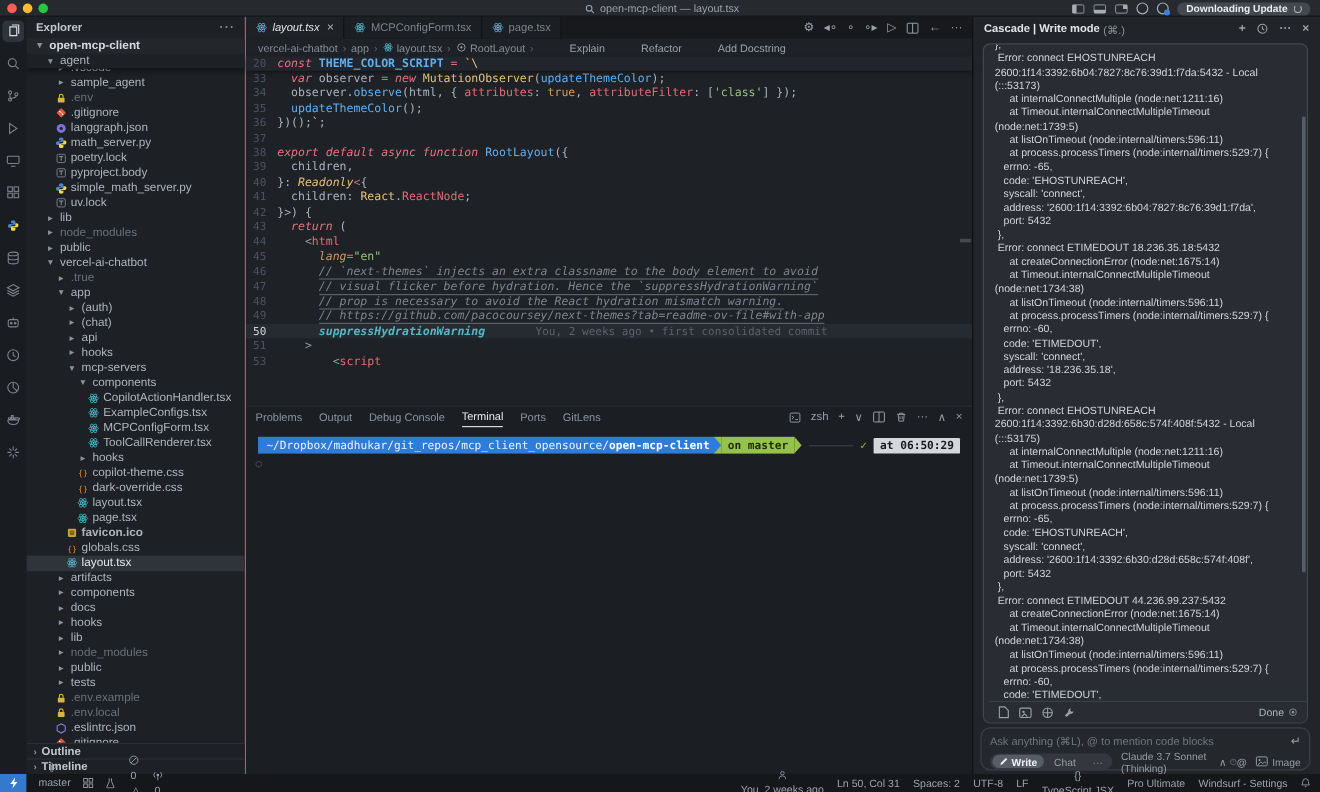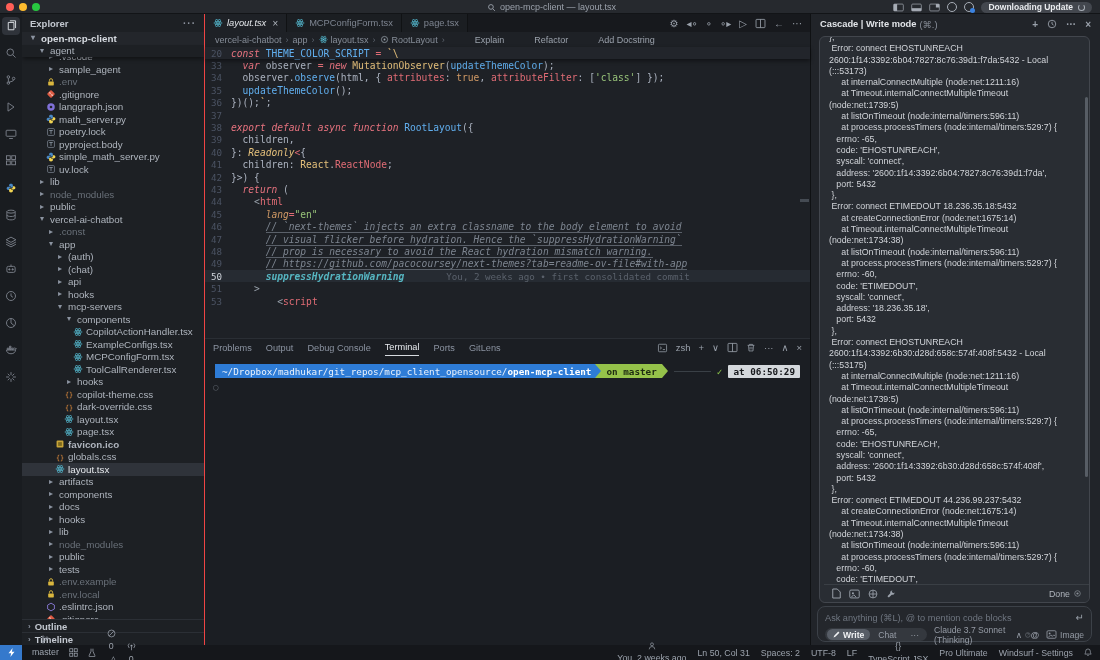--- a/index.html
+++ b/index.html
@@ -74,21 +74,21 @@
   .sticky{background:#22252b;box-shadow:0 2px 4px rgba(0,0,0,.45);position:relative;z-index:2;}
   .blame{color:#5a616b;margin-left:42px;font-size:9.2px;}
   .ovr-mark{position:absolute;right:1px;width:9px;height:3px;background:#454b53;}
   .tk-p{color:#abb2bf}.tk-k{color:#e8737f;font-style:italic}.tk-f{color:#61afef}
   .tk-c{color:#e5c07b}.tk-t{color:#e5c07b;font-style:italic}.tk-s{color:#98c379}
   .tk-o{color:#e06c75}.tk-e{color:#e06c75}.tk-n2{color:#d19a66}
   .tk-a{color:#d19a66;font-style:italic}
   .tk-m{color:#7d8590;font-style:italic;border-bottom:1px solid #5a6069}
   .tk-x{color:#9aa3ad}.tk-g{color:#e06c75}
   .tk-h{color:#56b6c2;font-weight:bold;font-style:italic}
-  .tk-b{color:#61afef;font-weight:normal}
+  .tk-b{color:#61afef;font-weight:bold}
 
   
   .terminal{position:absolute;left:0;right:0;top:324px;bottom:0;background:#1b1e23;border-top:1px solid #2a2e34;}
   .term-tabs{height:17px;display:flex;align-items:center;padding:0 8px;gap:14px;font-size:9.2px;color:#8b93a1;}
   .term-tab{height:100%;display:flex;align-items:center;}
   .term-tab.active{color:#e6e9ed;border-bottom:1px solid #d7dbe0;}
   .term-right{margin-left:auto;display:flex;align-items:center;gap:8px;color:#9aa1ab;font-size:9.5px;}
   .prompt-line{display:flex;align-items:center;height:14px;margin:8px 10px 0 10px;
                font-family:"DejaVu Sans Mono",monospace;font-size:9.3px;text-align:center;}
   .seg-blue{background:#2e7cd6;color:#eaf2fb;height:14px;display:flex;align-items:center;padding:0 4px 0 7px;}
@@ -413,21 +413,21 @@
         <div class="trow" style="padding-left: 14px;">
           <span class="slot chev">▸</span>
           <span class="lbl">public</span>
         </div>
         <div class="trow" style="padding-left: 14px;">
           <span class="slot chev">▾</span>
           <span class="lbl">vercel-ai-chatbot</span>
         </div>
         <div class="trow dim" style="padding-left: 23px;">
           <span class="slot chev">▸</span>
-          <span class="lbl">.const</span>
+          <span class="lbl">.true</span>
         </div>
         <div class="trow" style="padding-left: 23px;">
           <span class="slot chev">▾</span>
           <span class="lbl">app</span>
         </div>
         <div class="trow" style="padding-left: 32px;">
           <span class="slot chev">▸</span>
           <span class="lbl">(auth)</span>
         </div>
         <div class="trow" style="padding-left: 32px;">

